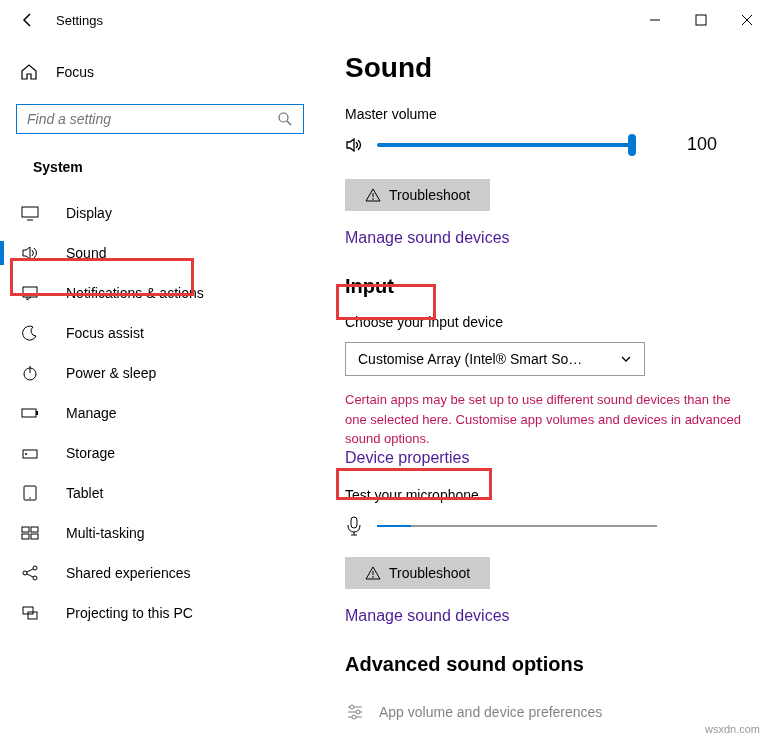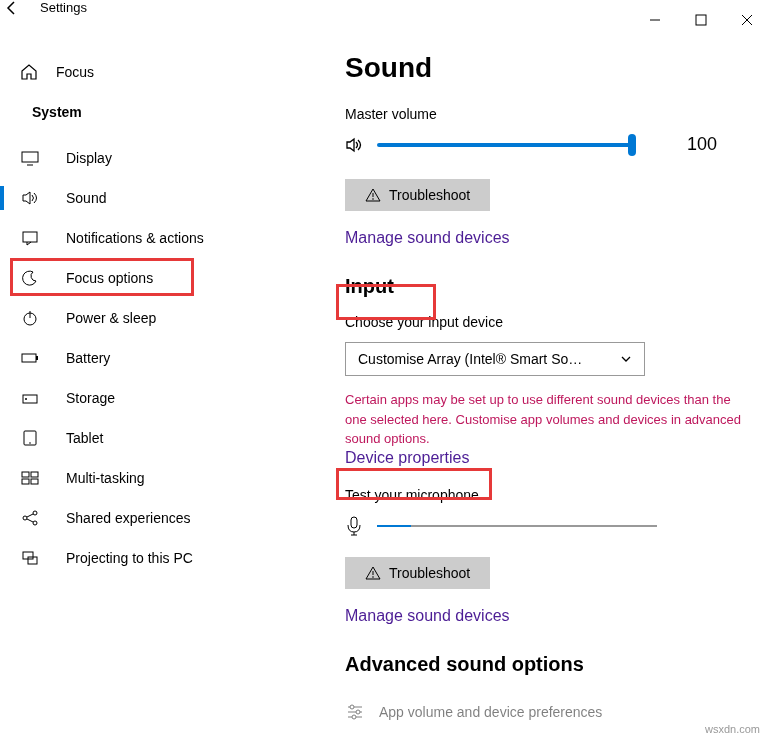--- a/index.html
+++ b/index.html
@@ -1,35 +1,35 @@
 <!DOCTYPE html>
 <html><head>
   <meta charset="utf-8">
   <style>
     * { margin: 0; padding: 0; box-sizing: border-box; font-family: "Segoe UI", sans-serif; }
     body { background: #fff; width: 770px; height: 737px; overflow: hidden; position: relative; }
     
-    .titlebar { display: flex; height: 40px; padding-left: 4px; }
+    .titlebar { display: flex; align-items: center; height: 40px; padding-left: 20px; }
     .titlebar .back { margin-right: 20px; cursor: pointer; }
     .titlebar .title { font-size: 13px; flex: 1; }
     .titlebar .win-controls { display: flex; }
     .titlebar .win-btn { width: 46px; height: 40px; display: flex; align-items: center; justify-content: center; cursor: pointer; }
     
     .layout { display: flex; height: calc(100% - 40px); }
     
     .sidebar { width: 320px; padding: 15px 0 0 0; }
     .home-row { display: flex; align-items: center; padding: 8px 20px; margin-bottom: 15px; cursor: pointer; }
     .home-row .icon { margin-right: 18px; }
     .home-row .label { font-size: 14px; }
     
     .search-box { margin: 0 16px 25px 16px; border: 1px solid #0078d4; display: flex; align-items: center; padding: 6px 10px; }
     .search-box input { border: none; outline: none; flex: 1; font-size: 14px; font-style: italic; color: #666; background: transparent; }
     .search-box .search-icon { color: #666; }
     
-    .category-header { font-weight: 600; font-size: 14px; padding: 0 20px 18px 20px; margin-left: 12px; }
+    .category-header { font-weight: 600; font-size: 14px; padding: 0 20px 18px 33px; }
     
     .nav-item { display: flex; align-items: center; padding: 11px 20px; cursor: pointer; position: relative; gap: 8px; }
     .nav-item .icon { width: 20px; margin-right: 18px; display: flex; justify-content: center; }
     .nav-item .label { font-size: 14px; }
     .nav-item.active { }
     .nav-item.active::before { content: ""; position: absolute; left: 0; top: 8px; bottom: 8px; width: 4px; background: #0078d4; }
     
     .highlight-box { border: 3px solid #e63939; position: absolute; pointer-events: none; }
     
     .content { flex: 1; padding: 12px 25px 0 25px; overflow: hidden; }
@@ -97,20 +97,29 @@
   <div class="sidebar">
     <div class="home-row">
       <span class="icon">
         <svg width="18" height="18" viewBox="0 0 18 18">
             <path d="M2 8 L9 2 L16 8 L16 16 L11 16 L11 11 L7 11 L7 16 L2 16 Z" stroke="#000" stroke-width="1.2" fill="none"></path>
           </svg>
       </span>
       <span class="label">Focus</span>
     </div>
 
+    <div class="search-box">
+      <input type="text" placeholder="Find a setting" style="">
+      <span class="search-icon">
+        <svg width="16" height="16" viewBox="0 0 16 16">
+            <circle cx="6.5" cy="6.5" r="4.5" stroke="#666" stroke-width="1.2" fill="none"></circle>
+            <line x1="10" y1="10" x2="14" y2="14" stroke="#666" stroke-width="1.2"></line>
+          </svg>
+      </span>
+    </div>
 
     <div class="category-header">System</div>
 
     <div class="nav-item">
       <span class="icon">
           <svg width="18" height="18" viewBox="0 0 18 18">
             <rect x="1" y="3" width="16" height="10" stroke="#000" fill="none"></rect>
             <line x1="6" y1="16" x2="12" y2="16" stroke="#000"></line>
           </svg>
         </span>
@@ -132,39 +141,39 @@
           </svg>
         </span>
       <span class="label">Notifications &amp; actions</span>
     </div>
     <div class="nav-item">
       <span class="icon">
           <svg width="18" height="18" viewBox="0 0 18 18">
             <path d="M12 3 A7 7 0 1 0 15 12 A5 5 0 0 1 12 3" stroke="#000" fill="none"></path>
           </svg>
         </span>
-      <span class="label">Focus options</span>
+      <span class="label">Focus assist</span>
     </div>
     <div class="nav-item">
       <span class="icon">
           <svg width="18" height="18" viewBox="0 0 18 18">
             <circle cx="9" cy="10" r="6" stroke="#000" fill="none"></circle>
             <line x1="9" y1="2" x2="9" y2="9" stroke="#000"></line>
           </svg>
         </span>
       <span class="label">Power &amp; sleep</span>
     </div>
     <div class="nav-item">
       <span class="icon">
           <svg width="18" height="18" viewBox="0 0 18 18">
             <rect x="1" y="5" width="14" height="8" stroke="#000" fill="none"></rect>
             <rect x="15" y="7" width="2" height="4" fill="#000"></rect>
           </svg>
         </span>
-      <span class="label">Battery</span>
+      <span class="label">Manage</span>
     </div>
     <div class="nav-item">
       <span class="icon">
           <svg width="18" height="18" viewBox="0 0 18 18">
             <rect x="2" y="6" width="14" height="8" stroke="#000" fill="none"></rect>
             <circle cx="5" cy="10" r="1" fill="#000"></circle>
           </svg>
         </span>
       <span class="label">Storage</span>
     </div>

